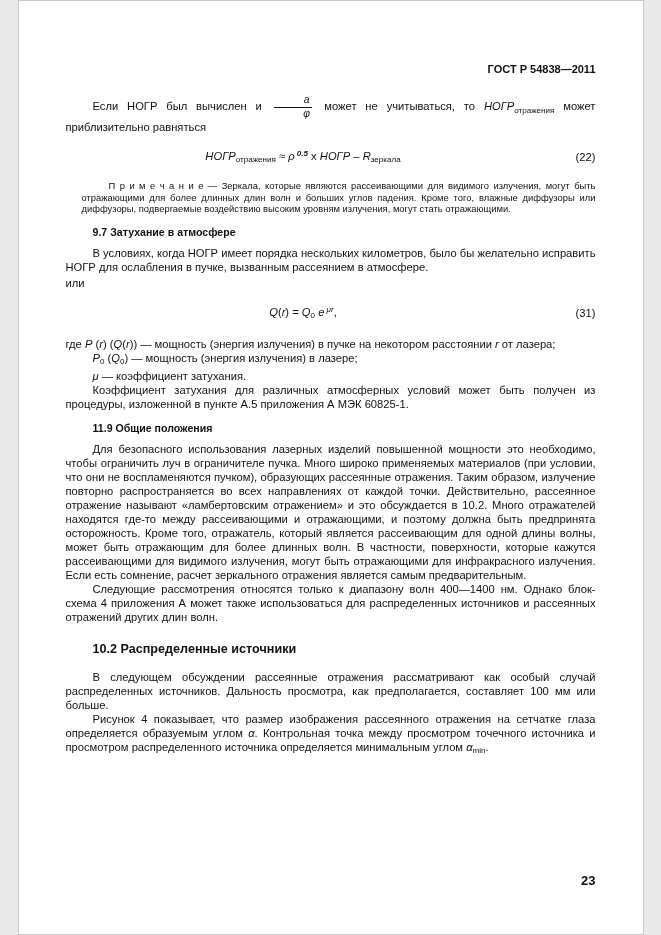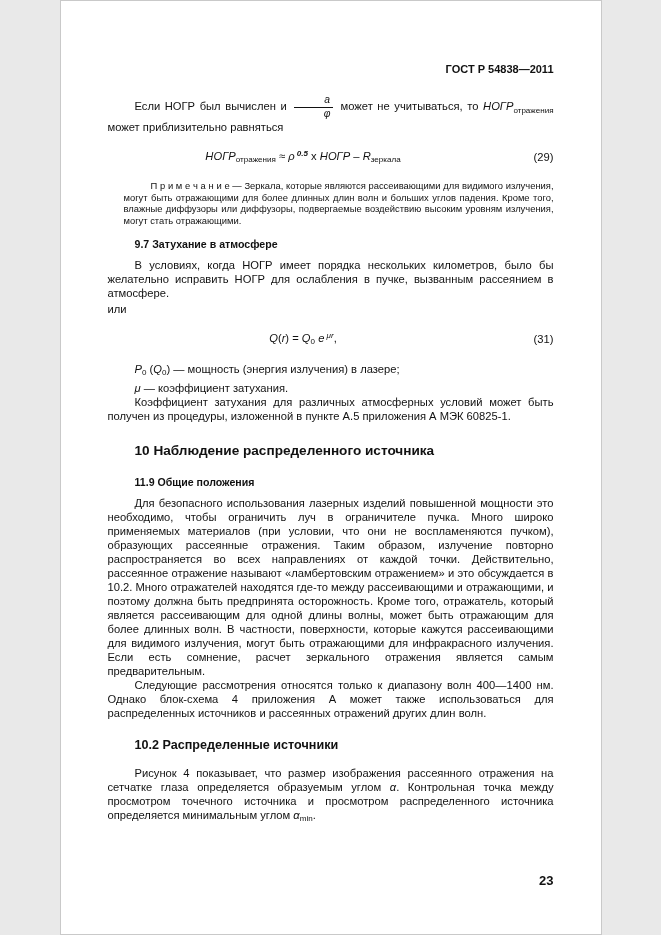--- a/index.html
+++ b/index.html
@@ -1,18 +1,18 @@
 <!DOCTYPE html>
 <html lang="ru"><head>
 <meta charset="utf-8">
 <style>
   html,body{margin:0;padding:0;background:#e9e9e9;}
   .page{
     position:relative;
-    width:542px;height:935px;
+    width:626px;height:935px;
     box-sizing:border-box;
     margin:0 auto;
     background:#ffffff;
     border:1px solid #c9c9c9;
     padding:62px 47px 0 47px;
     font-family:"Liberation Sans","DejaVu Sans",sans-serif;
     font-size:11.2px;
     line-height:14px;
     color:#111;
   }
@@ -63,50 +63,51 @@
 
   <div class="doc-header">ГОСТ Р 54838—2011</div>
 
   <p class="para indent"><span>Если НОГР был вычислен и </span><span class="frac">
         <span class="num">a</span>
         <span class="den">φ</span>
       </span><span> может не учитываться, то </span><span class="i">НОГР</span><span class="sub">отражения</span><span> может приблизительно равняться</span></p>
 
   <div class="formula-row">
     <span class="formula-body"><span class="i">НОГР</span><span class="sub">отражения</span><span> ≈ </span><span class="i">ρ</span><span class="sup b i"> 0.5</span><span> х </span><span class="i">НОГР</span><span> – </span><span class="i">R</span><span class="sub">зеркала</span></span>
-    <span class="formula-num">(29)</span>
+    <span class="formula-num">(22)</span>
   </div>
 
   <p class="note">П р и м е ч а н и е — Зеркала, которые являются рассеивающими для видимого излучения, могут быть отражающими для более длинных длин волн и больших углов падения. Кроме того, влажные диффузоры или диффузоры, подвергаемые воздействию высоким уровням излучения, могут стать отражающими.</p>
 
   <div class="h-small">9.7 Затухание в атмосфере</div>
 
   <p class="para indent">В условиях, когда НОГР имеет порядка нескольких километров, было бы желательно исправить НОГР для ослабления в пучке, вызванным рассеянием в атмосфере.</p>
 
 
   <p class="para or-line">или</p>
 
   <div class="formula-row">
     <span class="formula-body"><span class="i">Q</span><span>(</span><span class="i">r</span><span>) = </span><span class="i">Q</span><span class="sub">0</span><span class="i"> e</span><span class="sup i"> μr</span><span>,</span></span>
     <span class="formula-num">(31)</span>
   </div>
 
   <div>
+    <p class="where-line"><span>где </span><span class="i">P</span><span> (</span><span class="i">r</span><span>) (</span><span class="i">Q</span><span>(</span><span class="i">r</span><span>)) — мощность (энергия излучения) в пучке на некотором расстоянии </span><span class="i">r</span><span> от лазера;</span></p>
     <p class="where-line ind"><span class="i">P</span><span class="sub">0</span><span> (</span><span class="i">Q</span><span class="sub">0</span><span>) — мощность (энергия излучения) в лазере;</span></p>
     <p class="where-line ind"><span class="i">μ</span><span> — коэффициент затухания.</span></p>
   </div>
 
   <p class="para indent">Коэффициент затухания для различных атмосферных условий может быть получен из процедуры, изложенной в пункте А.5 приложения А МЭК 60825-1.</p>
 
-  <div class="h-big">10 Наблюдение распределенного источника</div>
 
   <div class="h-small">11.9 Общие положения</div>
 
   <p class="para indent">Для безопасного использования лазерных изделий повышенной мощности это необходимо, чтобы ограничить луч в ограничителе пучка. Много широко применяемых материалов (при условии, что они не воспламеняются пучком), образующих рассеянные отражения. Таким образом, излучение повторно распространяется во всех направлениях от каждой точки. Действительно, рассеянное отражение называют «ламбертовским отражением» и это обсуждается в 10.2. Много отражателей находятся где-то между рассеивающими и отражающими, и поэтому должна быть предпринята осторожность. Кроме того, отражатель, который является рассеивающим для одной длины волны, может быть отражающим для более длинных волн. В частности, поверхности, которые кажутся рассеивающими для видимого излучения, могут быть отражающими для инфракрасного излучения. Если есть сомнение, расчет зеркального отражения является самым предварительным.</p>
   <p class="para indent">Следующие рассмотрения относятся только к диапазону волн 400—1400 нм. Однако блок-схема 4 приложения А может также использоваться для распределенных источников и рассеянных отражений других длин волн.</p>
 
   <div class="h-mid">10.2 Распределенные источники</div>
 
+  <p class="para indent">В следующем обсуждении рассеянные отражения рассматривают как особый случай распределенных источников. Дальность просмотра, как предполагается, составляет 100 мм или больше.</p>
   <p class="para indent"><span>Рисунок 4 показывает, что размер изображения рассеянного отражения на сетчатке глаза определяется образуемым углом </span><span class="i">α</span><span>. Контрольная точка между просмотром точечного источника и просмотром распределенного источника определяется минимальным углом </span><span class="i">α</span><span class="sub">min</span><span>.</span></p>
 
   <div class="page-number">23</div>
 
 </div>
 
 </body></html>

